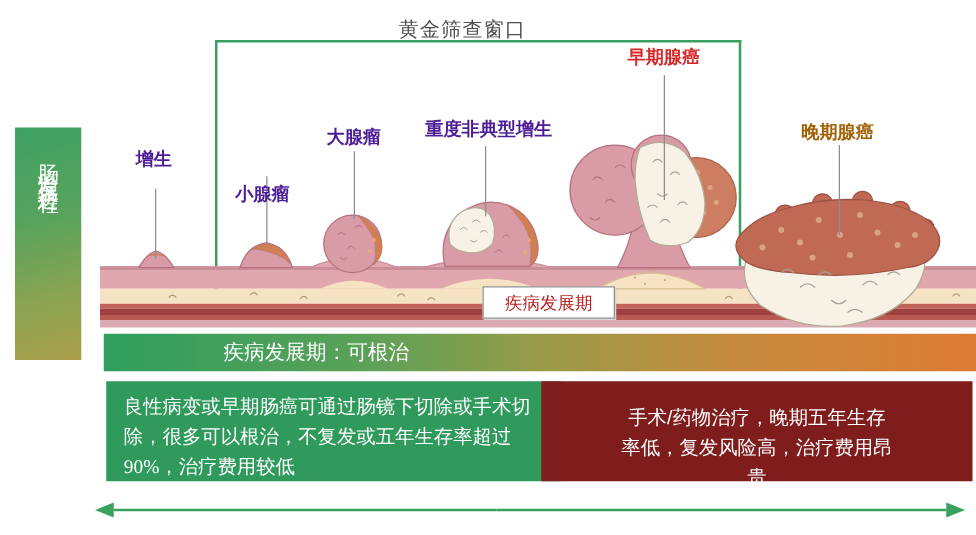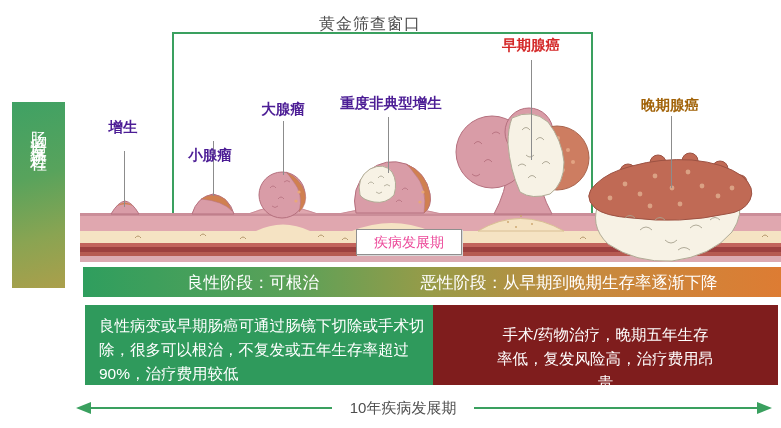--- a/index.html
+++ b/index.html
@@ -39,38 +39,38 @@
   
   .leader{
     position:absolute;width:1px;background:#8c8c8c;
   }
   
   .tissue{
     position:absolute;left:80px;top:100px;width:701px;height:164px;
   }
   
   .disease-tag{
-    position:absolute;left:356px;top:229px;width:104px;height:24px;
+    position:absolute;left:386px;top:229px;width:104px;height:24px;
     background:#ffffff;border:1px solid #8f8f8f;box-shadow:1px 1px 0 #d8d8d8;
-    text-align:center;line-height:24px;font-size:14px;color:#ec4899;
+    text-align:center;line-height:24px;font-size:14px;color:#b91c1c;
   }
   
   .phase-bar{
     position:absolute;left:83px;top:267px;width:698px;height:30px;
     background:linear-gradient(to right,#2f9e5e 0%,#5ba158 30%,#989b48 50%,#c58a3e 72%,#dd7c33 100%);
     color:#ffffff;font-size:16.5px;
   }
   .phase-bar .benign{position:absolute;left:0;width:340px;text-align:center;line-height:30px;}
   .phase-bar .malignant{position:absolute;left:300px;width:372px;text-align:center;line-height:30px;}
   
   .info-box{
     position:absolute;top:305px;height:80px;color:#ffffff;
     font-size:15.5px;line-height:1.55;box-sizing:border-box;
   }
-  .info-benign{left:85px;width:364px;background:#2f9a5c;padding:9px 14px;}
+  .info-benign{left:85px;width:364px;background:#2f9a5c;padding:9px 14px;font-family:Liberation Serif, serif;}
   .info-malignant{left:433px;width:345px;background:#7f1d1d;padding:18px 64px;text-align:center;}
   
   .timeline{
     position:absolute;left:76px;top:397px;width:696px;height:22px;
     display:flex;align-items:center;
   }
   .tl-line{height:2px;background:#3aa05f;}
   .tl-left{flex:0.92;}
   .tl-right{flex:1.08;}
   .tl-head{width:0;height:0;border-top:6px solid transparent;border-bottom:6px solid transparent;}
@@ -230,26 +230,24 @@
 <div class="stage-label stage-red" style="left:531px;top:36px;text-align:right;">早期腺癌</div>
 <div class="stage-label stage-darkred" style="left:670px;top:96px;">晚期腺癌</div>
 
 <div class="side-bar">
   <span>肠癌发展进程</span>
 </div>
 
 <div class="disease-tag">疾病发展期</div>
 
 <div class="phase-bar">
-  <span class="benign">良性阶段：可根治</span>
-  <span class="malignant">恶性阶段：从早期到晚期生存率逐渐下降</span>
+  <span class="benign">疾病发展期：可根治</span>
 </div>
 
 <div class="info-box info-benign">良性病变或早期肠癌可通过肠镜下切除或手术切除，很多可以根治，不复发或五年生存率超过90%，治疗费用较低</div>
 <div class="info-box info-malignant">手术/药物治疗，晚期五年生存率低，复发风险高，治疗费用昂贵</div>
 
 <div class="timeline">
   <div class="tl-head tl-head-left"></div>
   <div class="tl-line tl-left"></div>
-  <div class="tl-text">10年疾病发展期</div>
   <div class="tl-line tl-right"></div>
   <div class="tl-head tl-head-right"></div>
 </div>
 
 </body></html>

